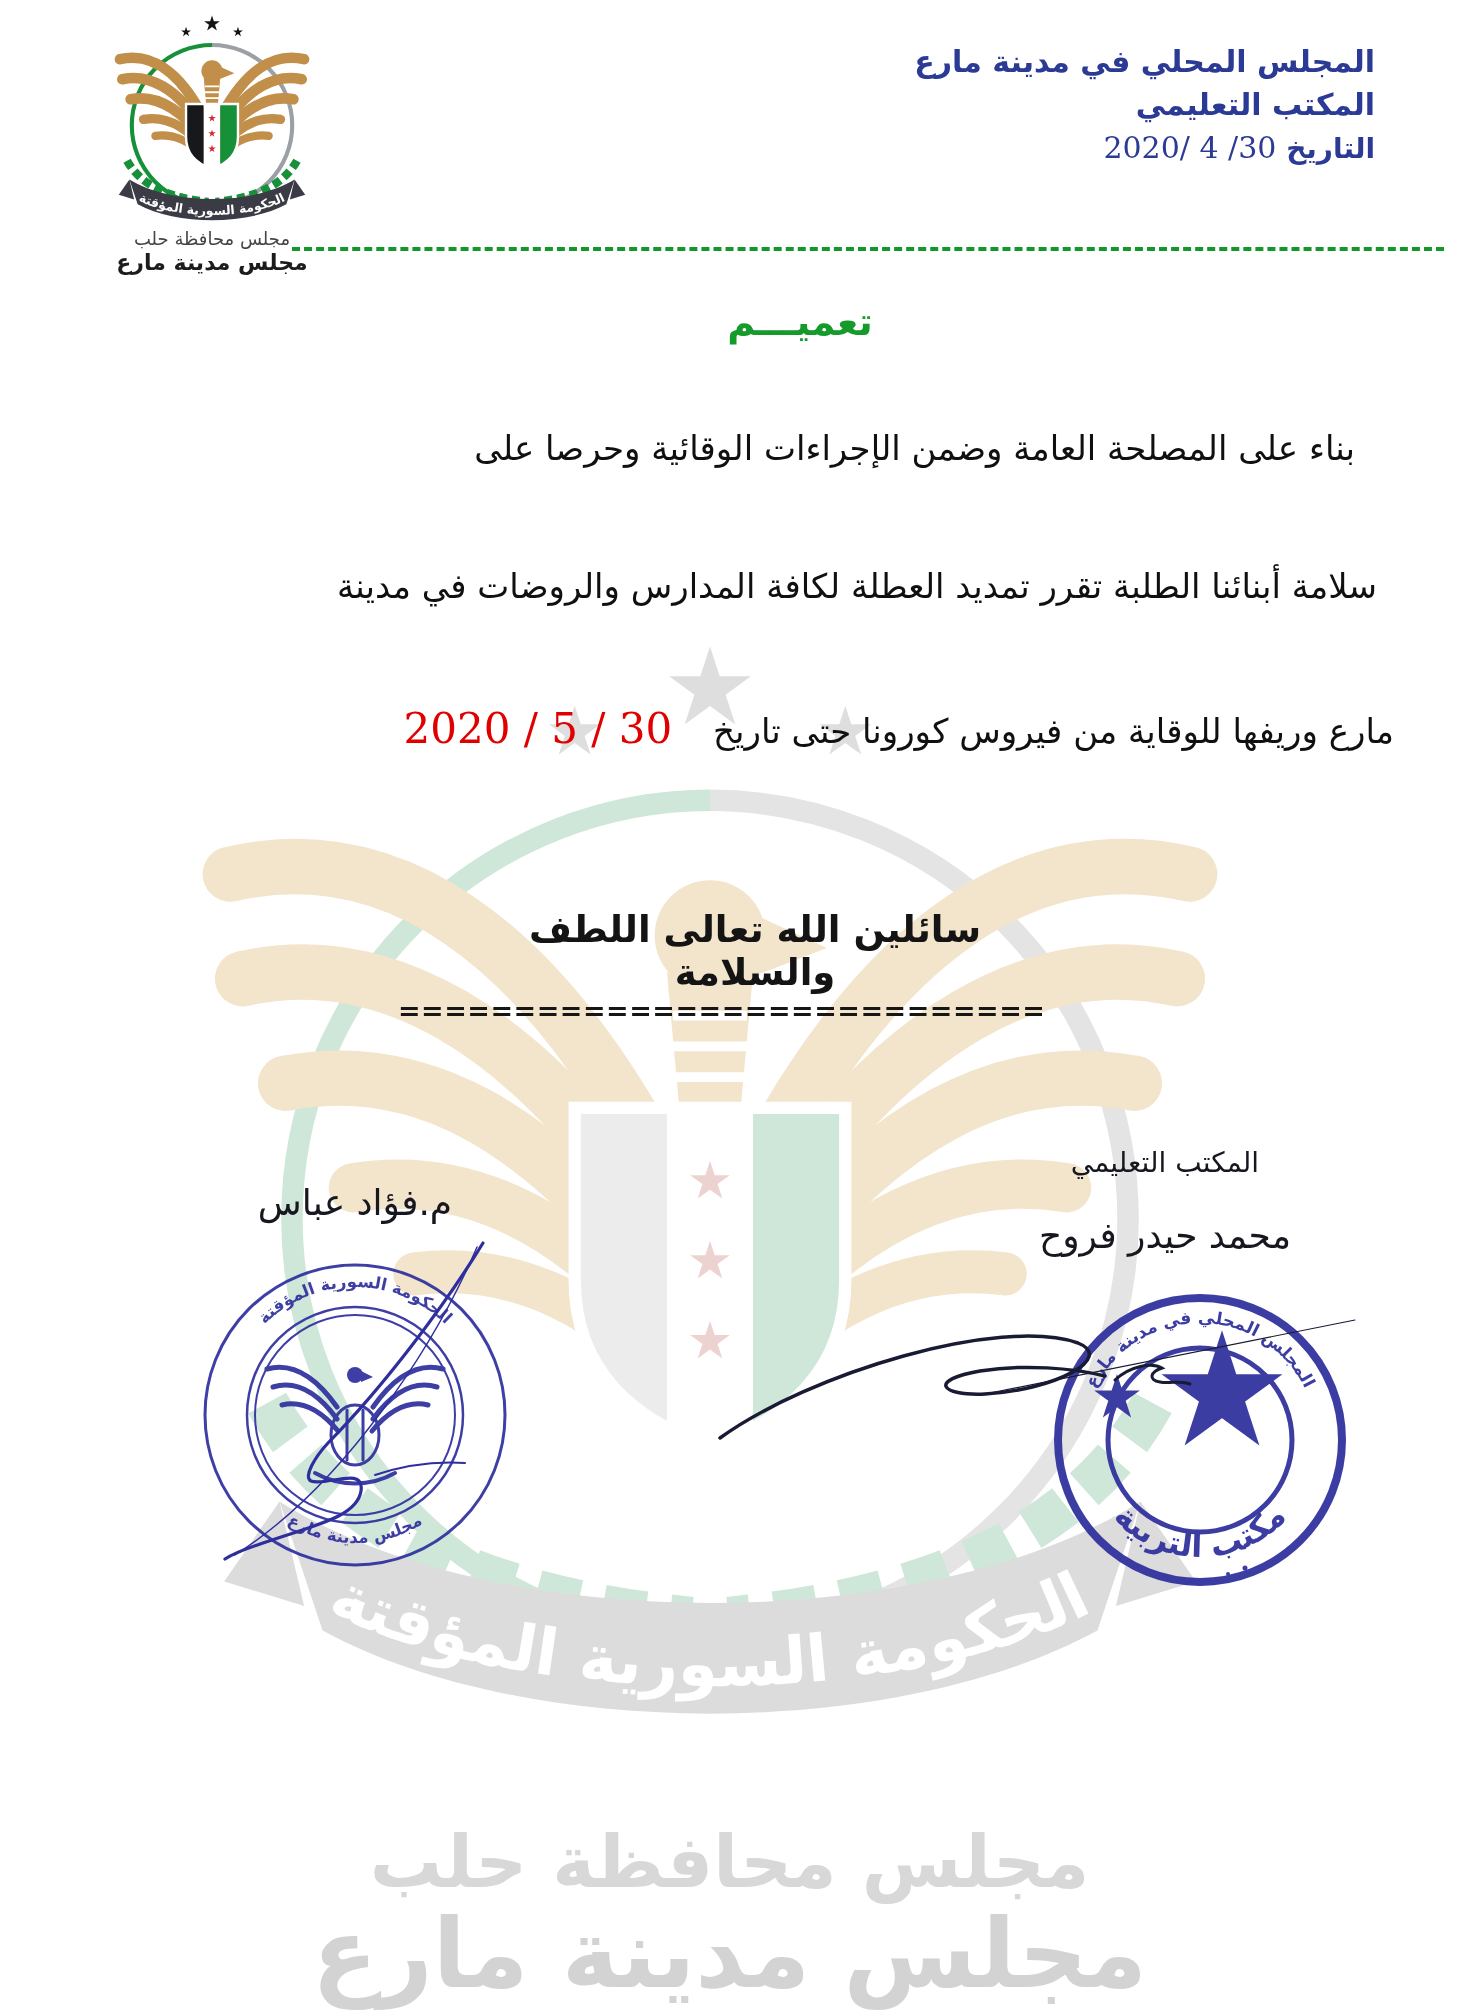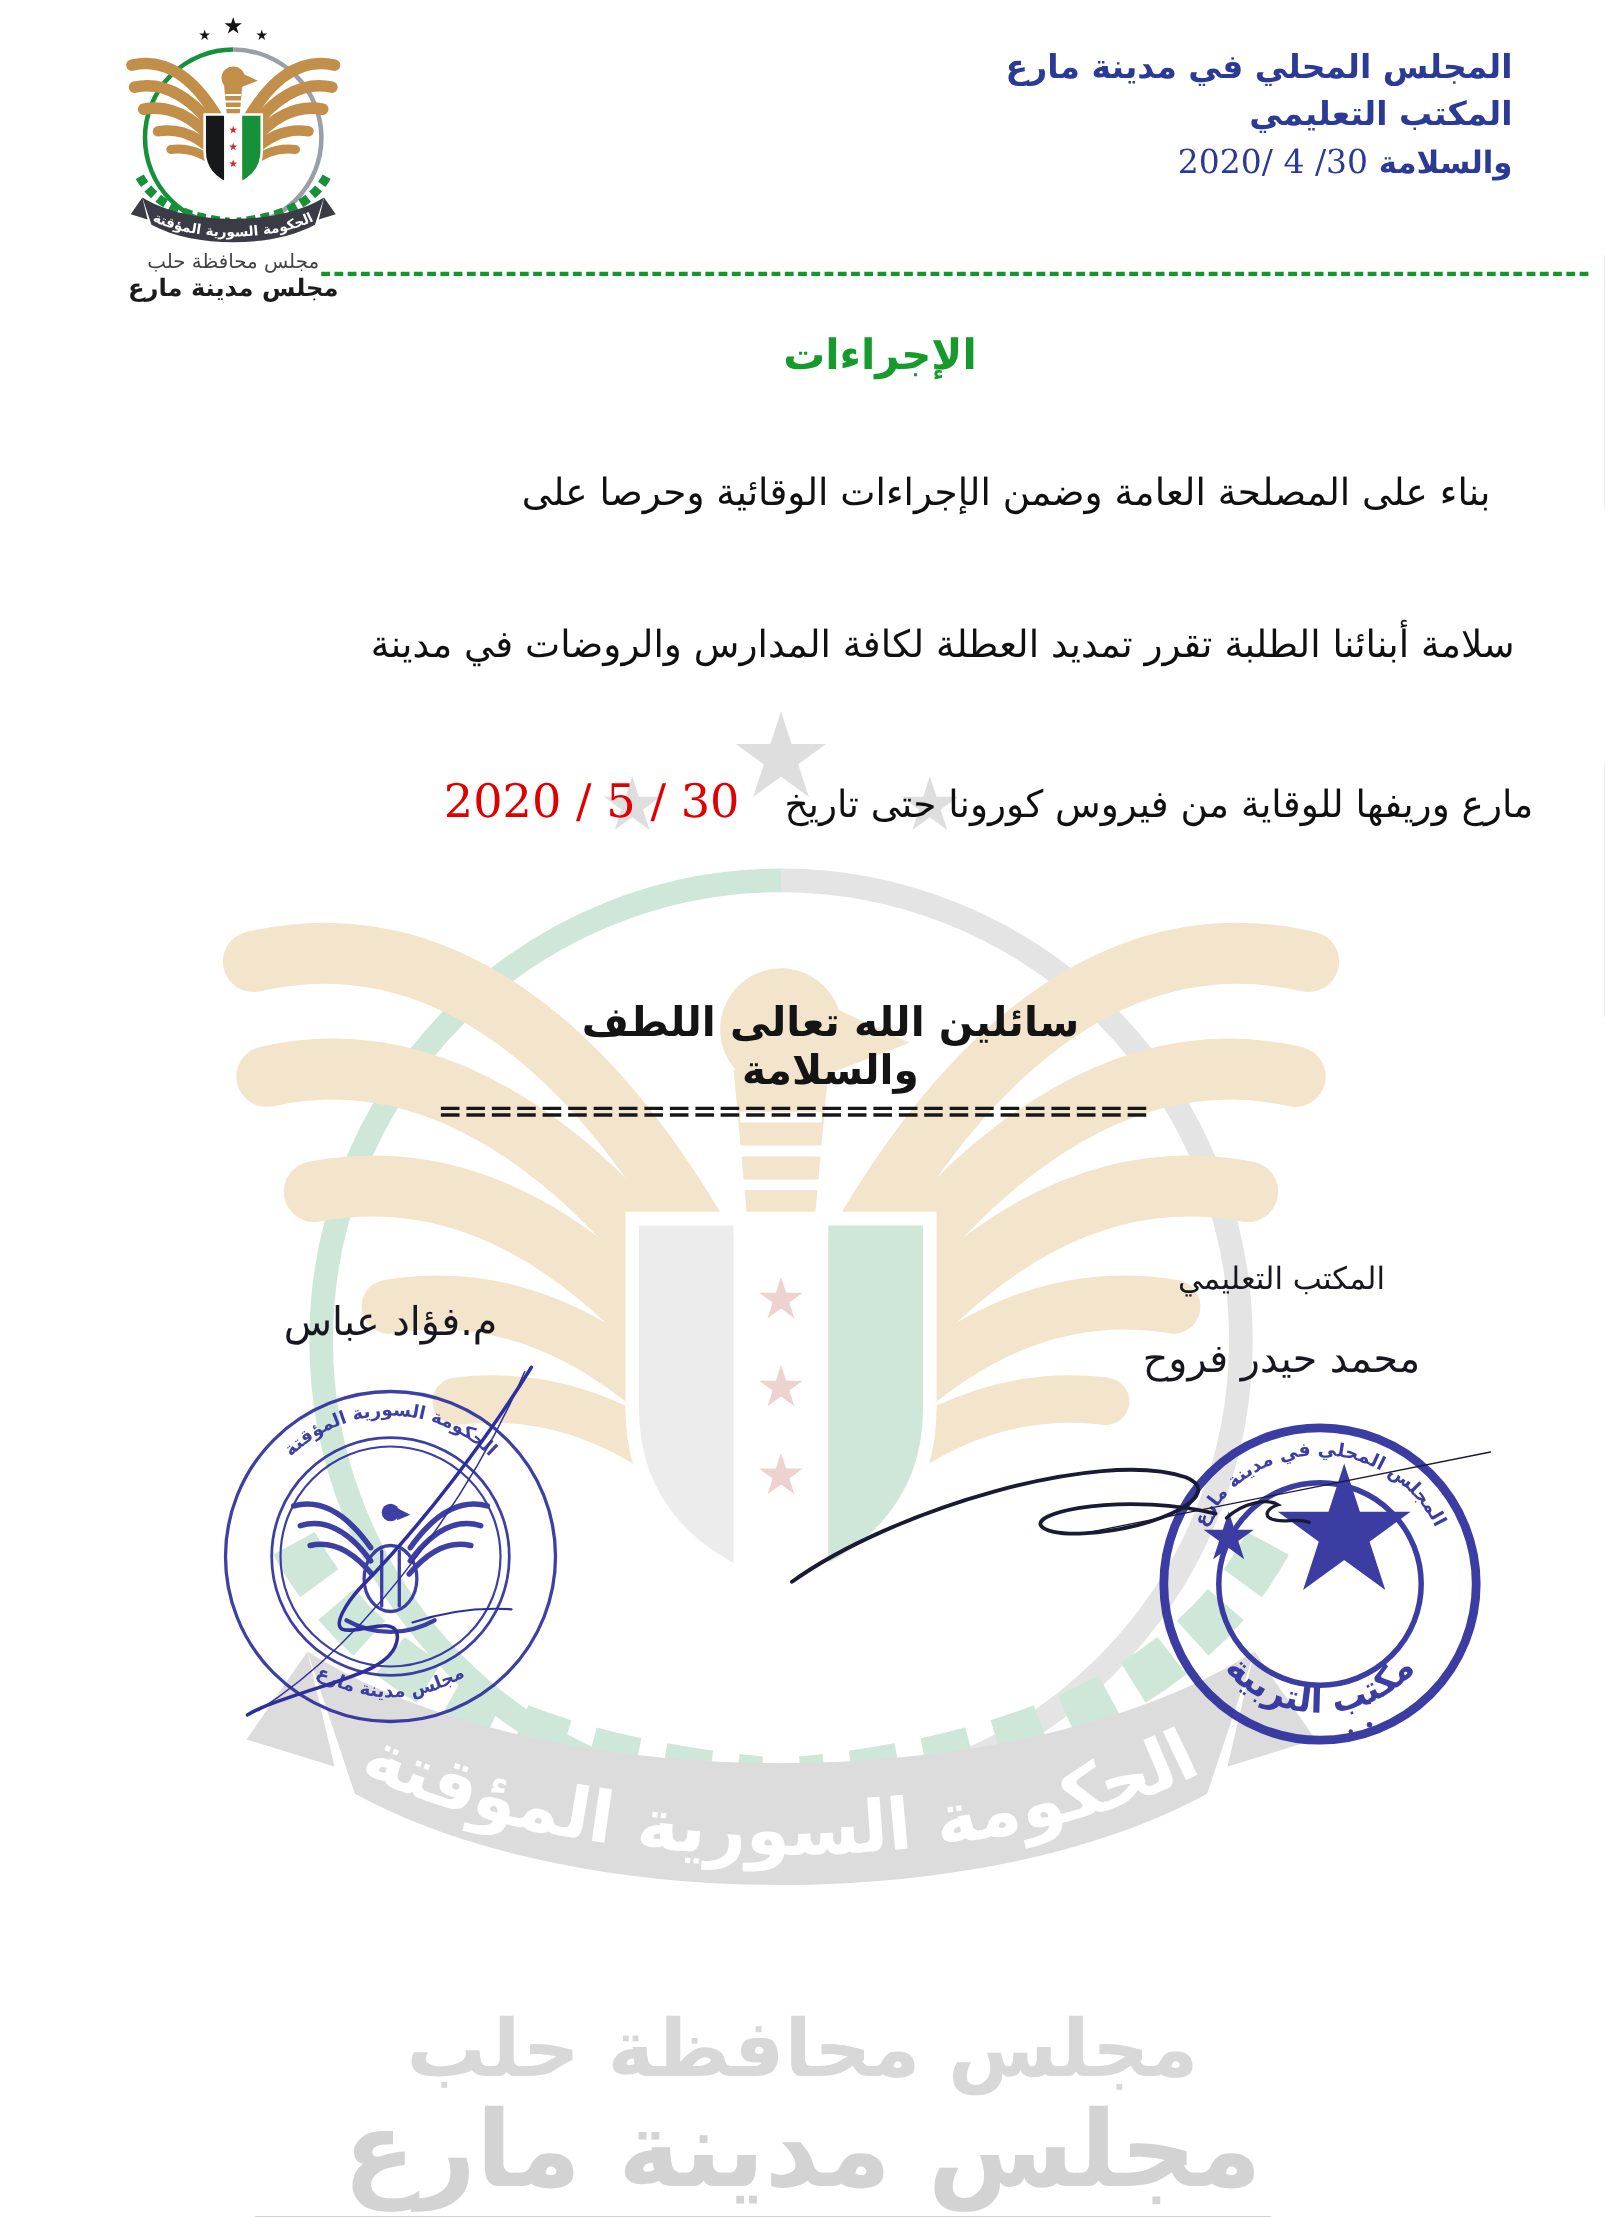--- a/index.html
+++ b/index.html
@@ -153,28 +153,28 @@
   <svg id="logo-svg" class="emblem full" viewBox="0 0 200 178">
     <use href="#emblem-shape"></use>
   </svg>
   <div class="logo-caption" id="logo-cap1">مجلس محافظة حلب</div>
   <div class="logo-caption" id="logo-cap2">مجلس مدينة مارع</div>
 
   <div id="header-block">
     <div class="hline">المجلس المحلي في مدينة مارع</div>
     <div class="hline">المكتب التعليمي</div>
     <div id="date-line">
-      <span>والسلامة</span>
+      <span>التاريخ</span>
       <span id="date-value">30/ 4 /2020</span>
     </div>
   </div>
 
   <div id="green-divider"></div>
 
-  <div id="subject-title">الإجراءات</div>
+  <div id="subject-title">تعميـــم</div>
 
   <div class="body-line" id="body-line2">سلامة أبنائنا الطلبة تقرر تمديد العطلة لكافة المدارس والروضات في مدينة</div>
   <div class="body-line" id="body-line1">بناء على المصلحة العامة وضمن الإجراءات الوقائية وحرصا على</div>
   <div class="body-line" id="body-line3">
     <span>مارع وريفها للوقاية من فيروس كورونا حتى تاريخ</span>
     <span id="deadline-date">30 / 5 / 2020</span>
   </div>
   <div id="closing-line">سائلين الله تعالى اللطف والسلامة</div>
   <div id="equals-separator">============================</div>
 

